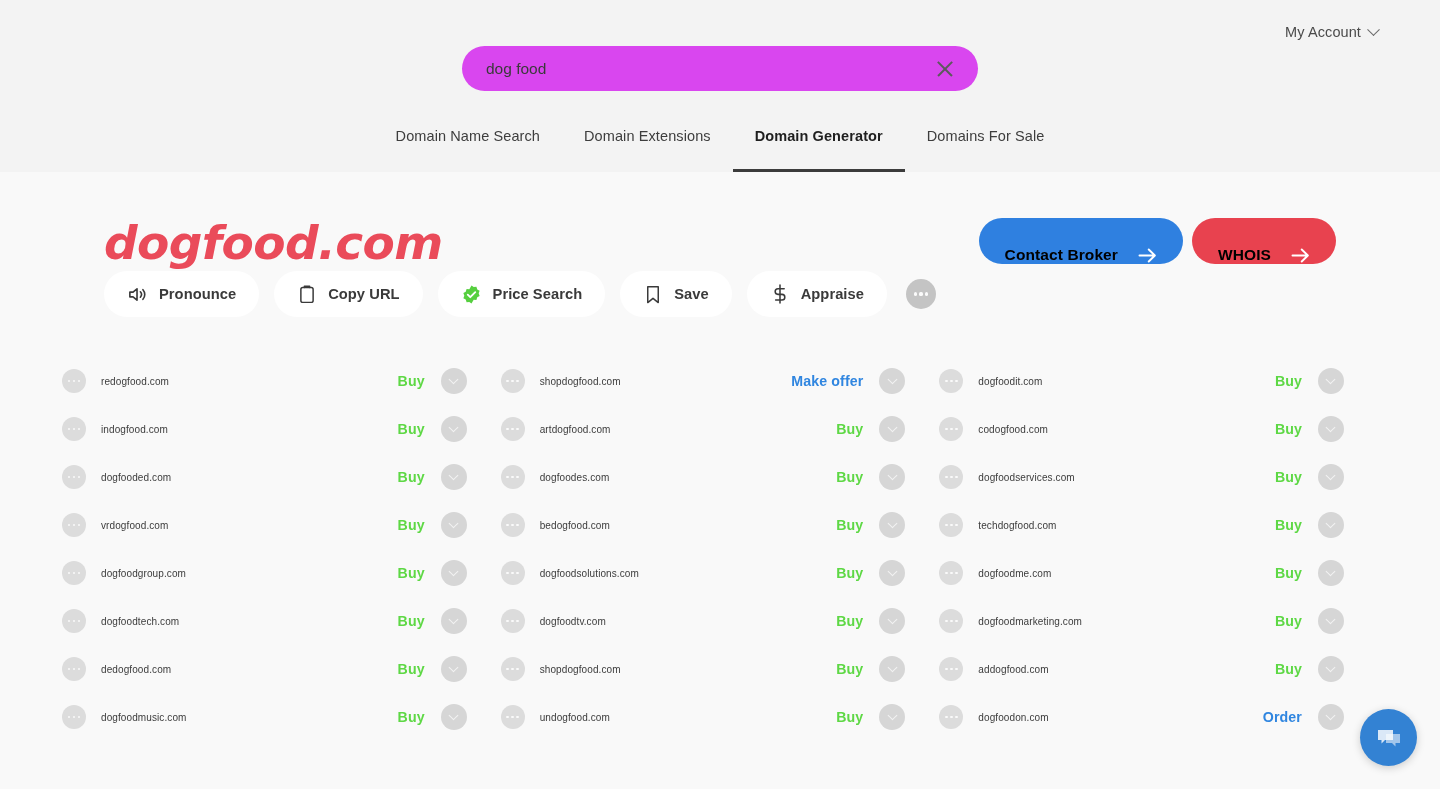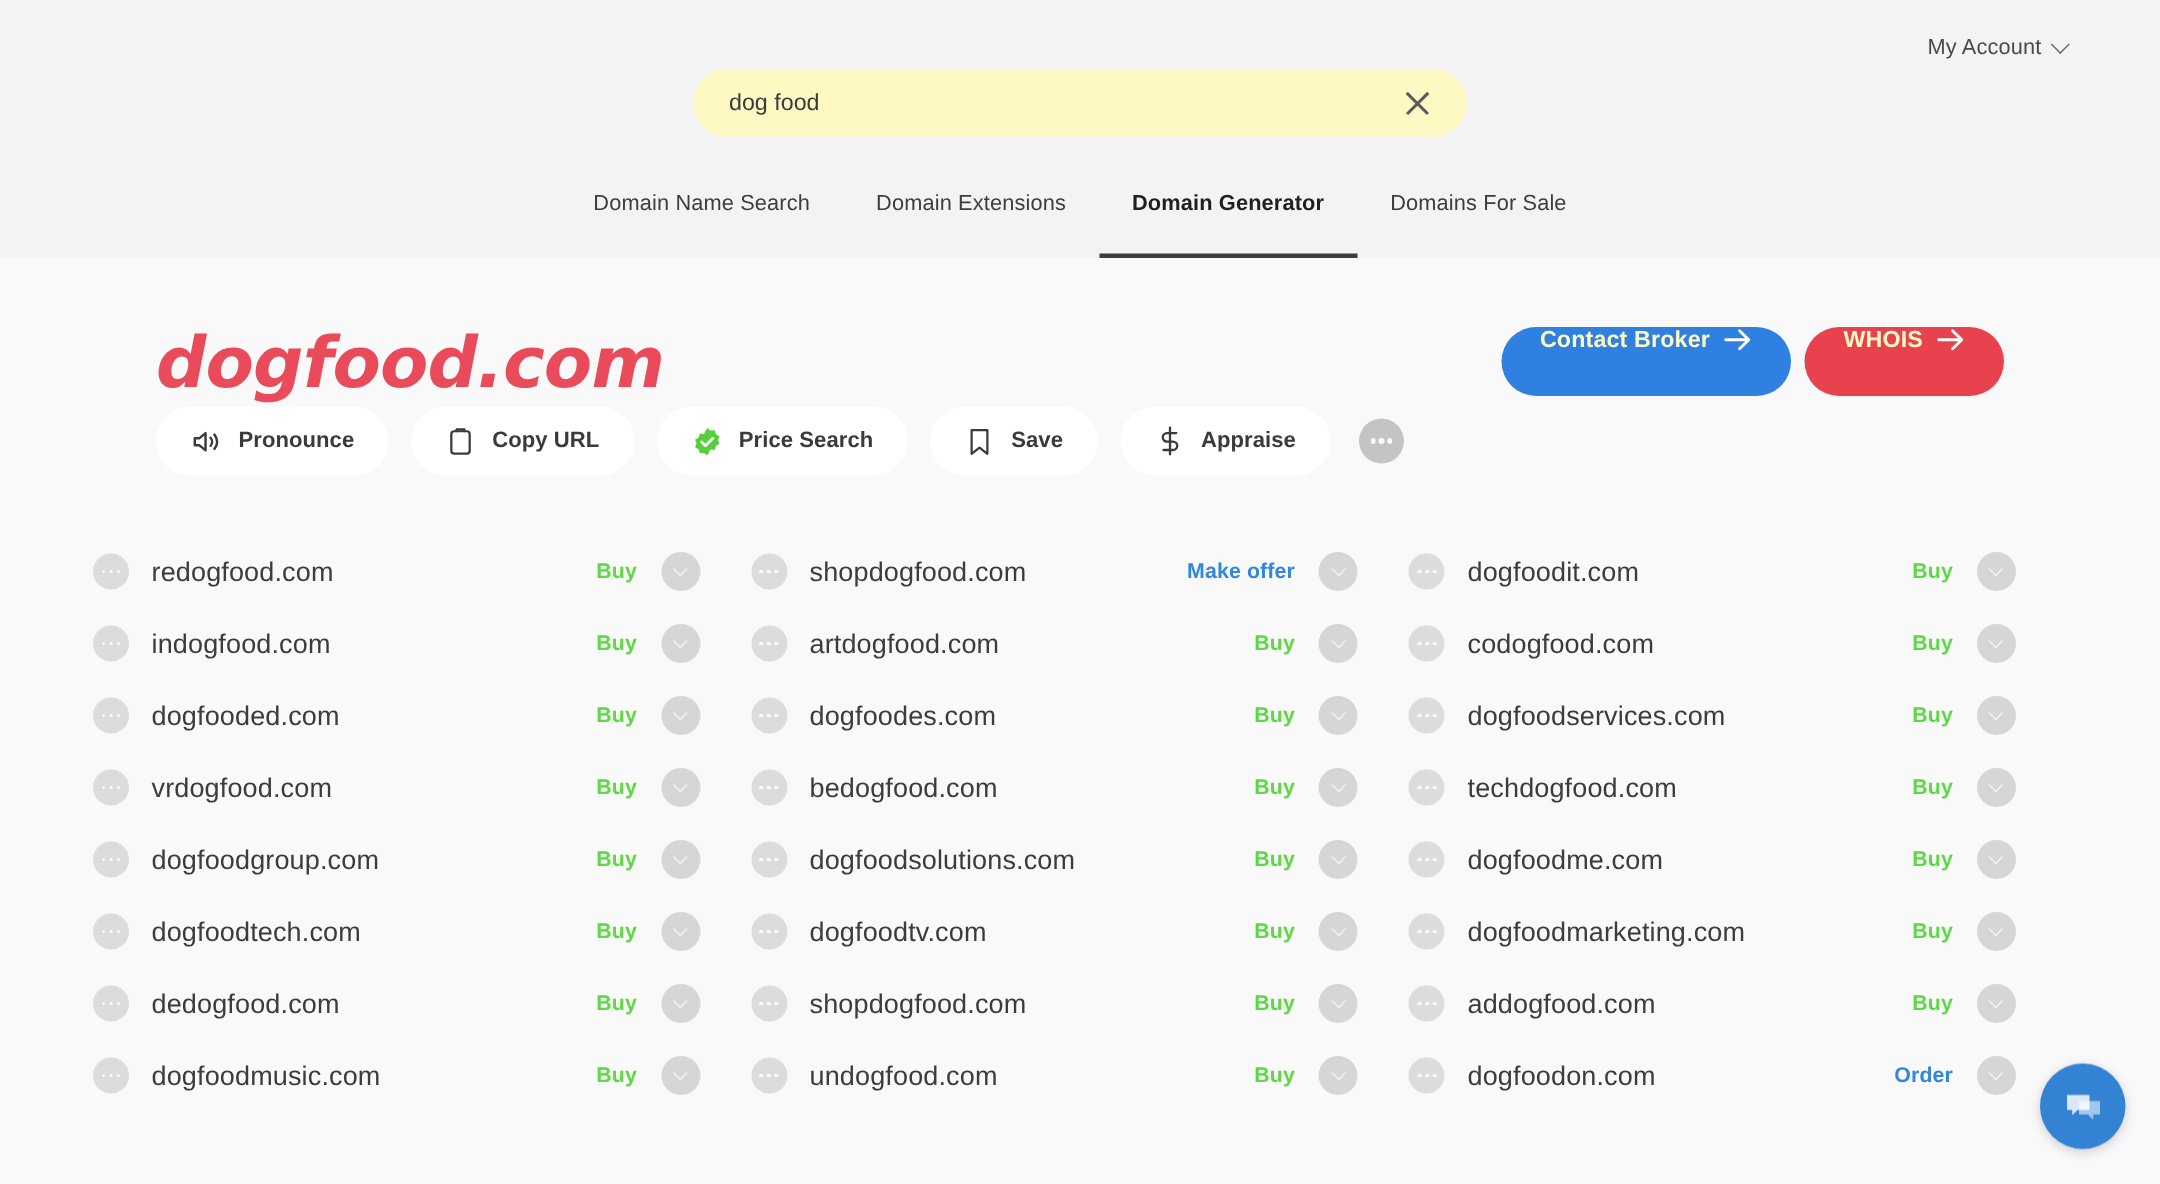--- a/index.html
+++ b/index.html
@@ -50,21 +50,21 @@
   .search-wrap {
     position: absolute;
     left: 462px;
     top: 46px;
     width: 516px;
     height: 45px;
   }
   .search-box {
     width: 100%;
     height: 100%;
-    background: #fef9c3;
+    background: #d946ef;
     border-radius: 24px;
     display: flex;
     align-items: center;
     padding: 0 22px 0 24px;
   }
   .search-input {
     flex: 1;
     border: none;
     outline: none;
     background: transparent;
@@ -139,26 +139,26 @@
     position: absolute;
     right: 104px;
     top: 46px;
     display: flex;
     gap: 9px;
   }
   .pill-btn {
     height: 46px;
     border-radius: 23px;
     border: none;
-    color: #fef9c3;
+    color: #000000;
     font-size: 15.5px;
     font-weight: 700;
     display: flex;
-    align-items: flex-start;
-    gap: 9px;
+    align-items: flex-end;
+    gap: 20px;
     padding: 0 26px;
     cursor: pointer;
     font-family: "Liberation Sans", sans-serif;
     letter-spacing: .1px;
   }
   .pill-btn.blue { background: #2f80e0; }
   .pill-btn.red  { background: #e8424f; }
   .arrow-ico { display: block; }
 
   
@@ -231,21 +231,21 @@
     cursor: pointer;
   }
   .dots-circle i {
     width: 2.8px; height: 2.8px;
     border-radius: 50%;
     background: #fafafa;
     display: block;
   }
   .dom-name {
     margin-left: 15px;
-    font-size: 18px;
+    font-size: 10px;
     color: #3c3c3c;
     cursor: pointer;
     white-space: nowrap;
     letter-spacing: .1px;
   }
   .spacer { flex: 1; }
   .cta {
     font-size: 14.2px;
     font-weight: 700;
     cursor: pointer;

